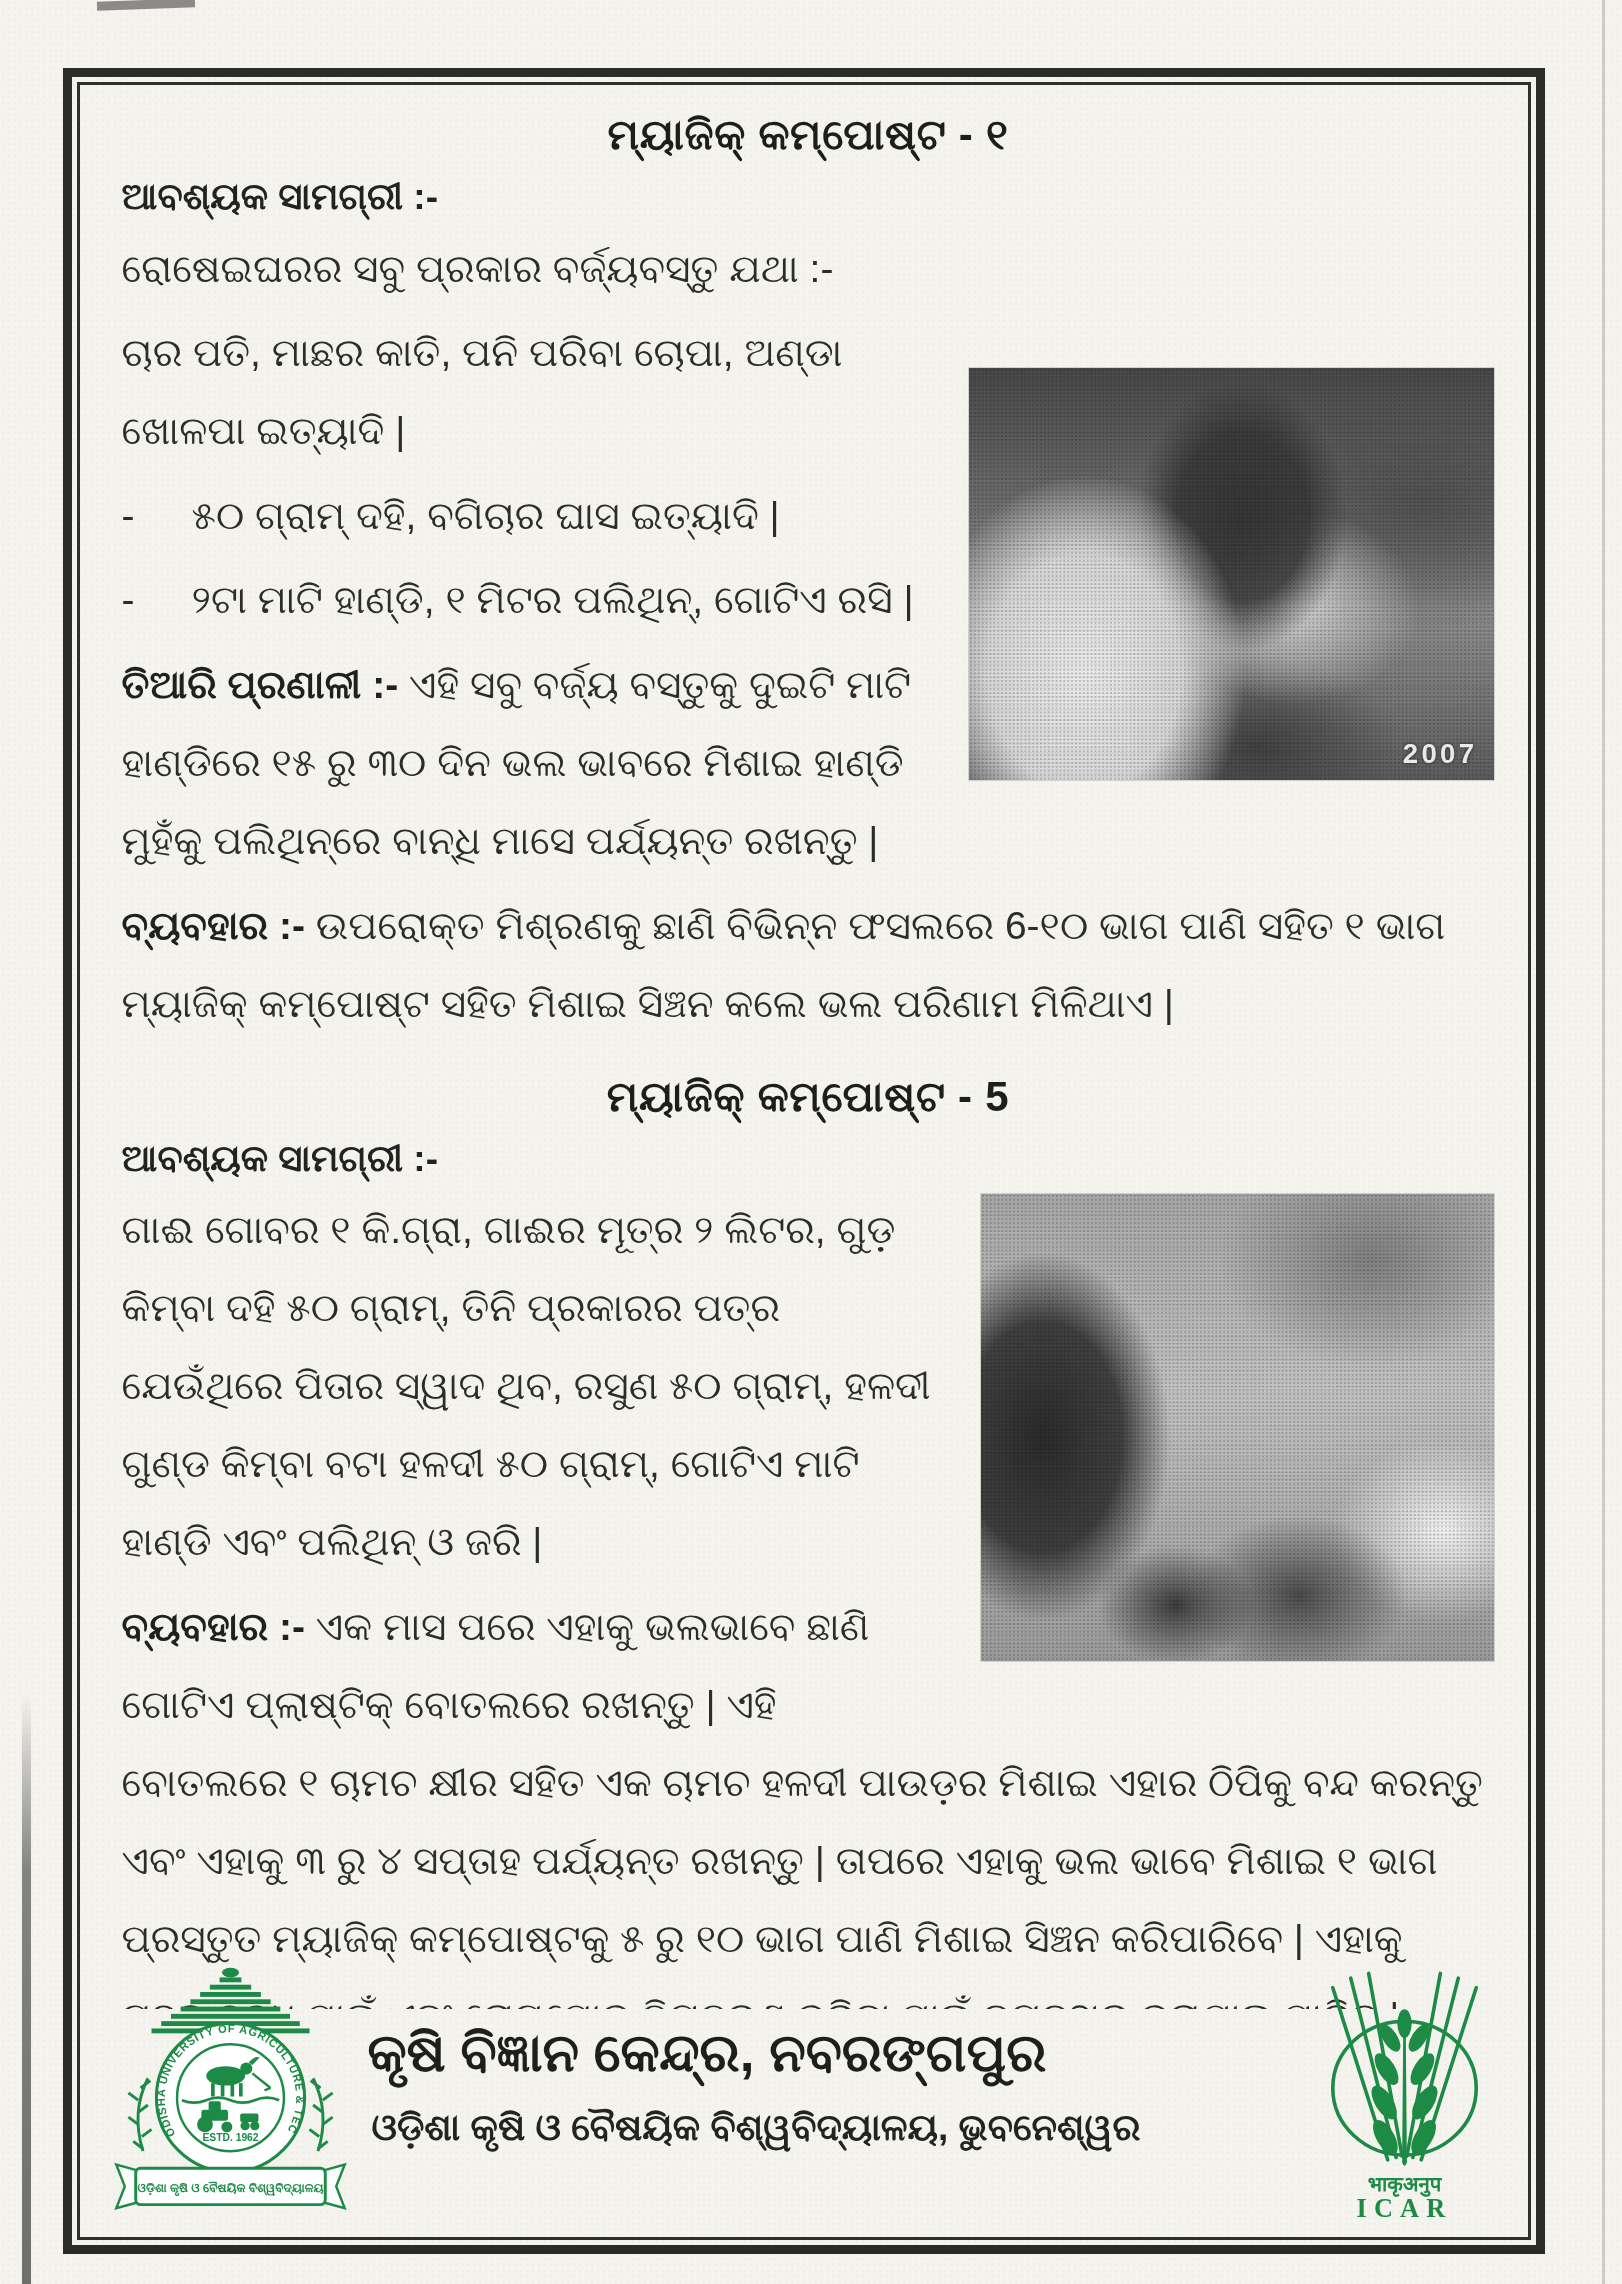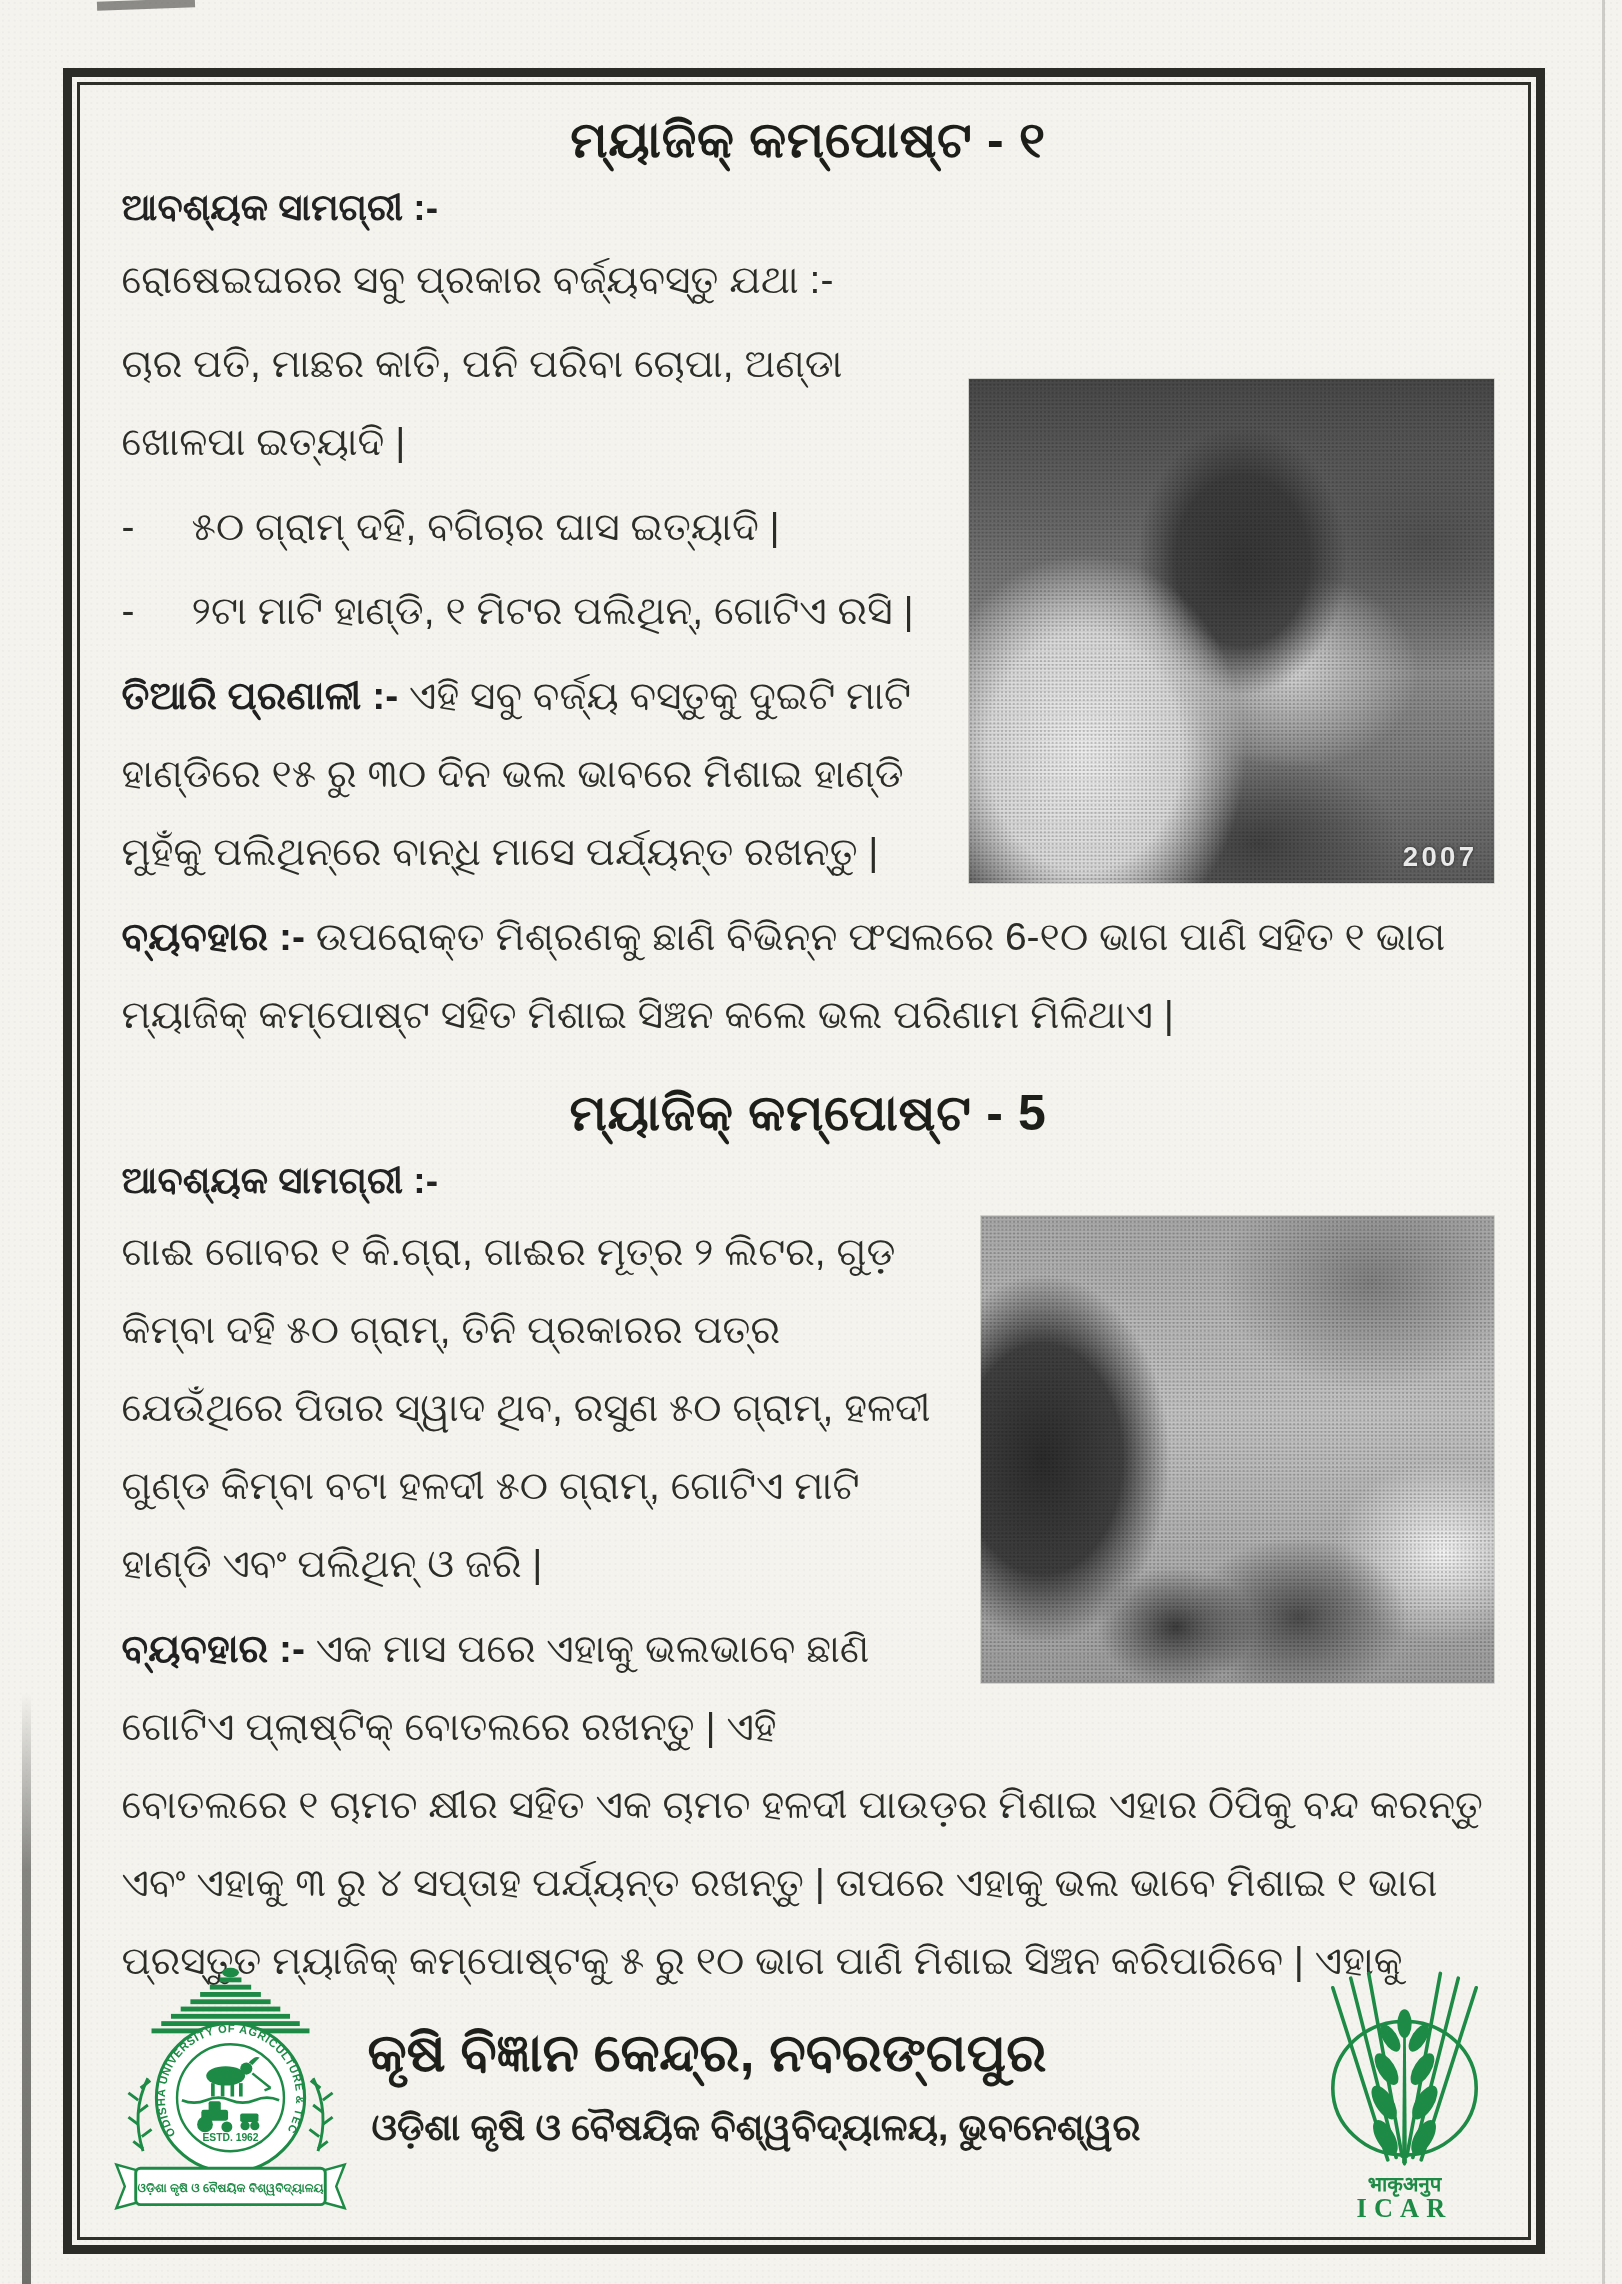--- a/index.html
+++ b/index.html
@@ -26,21 +26,21 @@
     border:3.3px solid #30302b;
     overflow:hidden;
   }
   .content{
     position:absolute;left:0;right:0;top:0;
     padding:17px 34px 0 42px;
     max-height:1907px;overflow:hidden;
   }
   h1.doc-title{
     margin:9.2px 0 17px 0;text-align:center;
-    font-size:50px;font-weight:bold;color:#1d1d19;letter-spacing:0.7px;
+    font-size:42px;font-weight:bold;color:#1d1d19;letter-spacing:0.7px;
   }
   h1.doc-title.second{clear:both;margin-top:30px;}
   h2.sub-heading{
     margin:6.6px 0 11.8px 0;
     font-size:37px;font-weight:bold;color:#222;
   }
   p.body-line{
     margin:0 0 6.6px 0;
     font-size:39px;line-height:2.0;color:#2c2c28;
   }
@@ -52,21 +52,21 @@
     filter:grayscale(1) contrast(1.04);
     box-shadow:0 0 0 0.7px rgba(60,60,55,.25);
   }
   .photo::after{
     content:"";position:absolute;inset:0;
     background-image:radial-gradient(rgba(15,15,12,0.20) 0.7px, transparent 1.1px),
       repeating-linear-gradient(0deg, rgba(0,0,0,0.045) 0 1.3px, transparent 1.3px 3.3px);
     background-size:3.9px 3.9px,auto;
   }
   .photo-1{
-    width:525px;height:504px;margin:54px 0 9.2px 37px;
+    width:525px;height:412px;margin:54px 0 9.2px 37px;
     background-color:#8f8f88;
     background-image:
       radial-gradient(ellipse 230px 282px at 22% 74%, #e9e7e1 0%, #d7d5cd 42%, rgba(150,150,140,0) 70%),
       radial-gradient(ellipse 138px 177px at 52% 36%, #393934 0%, rgba(57,57,52,.85) 48%, rgba(90,90,85,0) 76%),
       radial-gradient(ellipse 177px 138px at 62% 58%, #d0cec6 0%, rgba(160,158,150,0) 70%),
       radial-gradient(ellipse 282px 177px at 87% 32%, #55544e 0%, rgba(85,84,78,0) 75%),
       radial-gradient(ellipse 197px 125px at 55% 92%, #45443f 0%, rgba(69,68,63,0) 72%),
       linear-gradient(180deg,#4b4b45 0%,#6b6b63 30%,#8f8f87 58%,#78766e 82%,#605e57 100%);
   }
   .photo-2{

